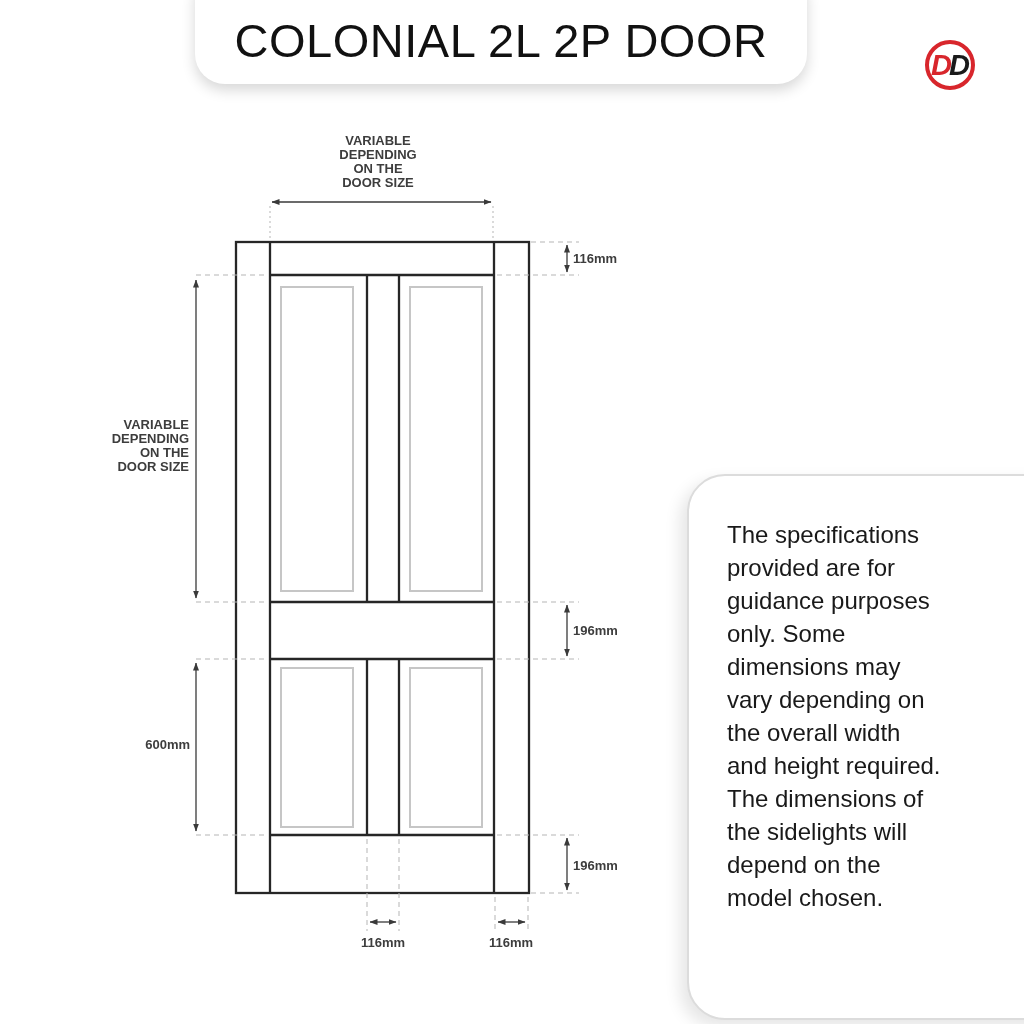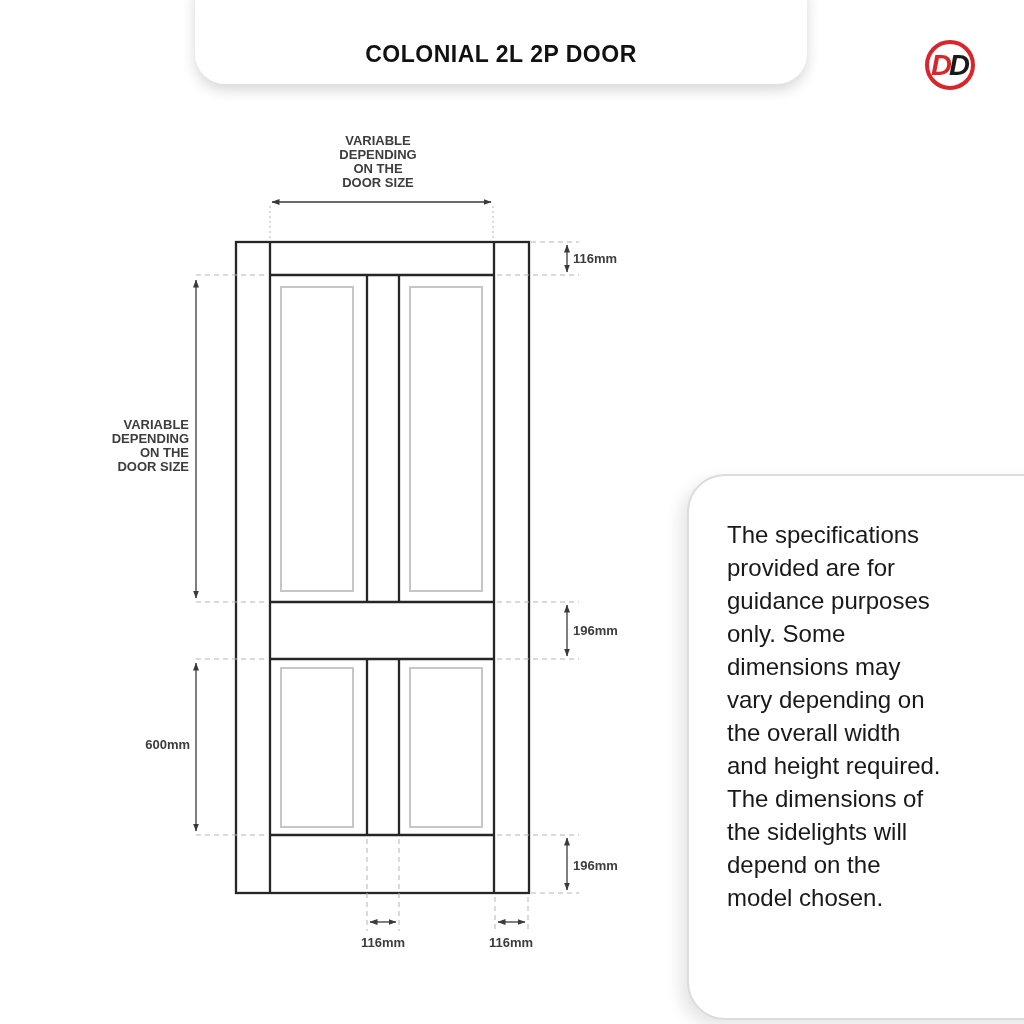--- a/index.html
+++ b/index.html
@@ -21,22 +21,22 @@
     border-radius: 30px;
     box-shadow: 0 6px 14px rgba(0,0,0,0.16);
     display: flex;
     align-items: flex-end;
     justify-content: center;
     box-sizing: border-box;
     padding-bottom: 16px;
   }
   .title-box h1 {
     margin: 0;
-    font-size: 23px;
-    font-weight: bold;
+    font-size: 47px;
+    font-weight: normal;
     color: #111111;
     letter-spacing: 0.5px;
     white-space: nowrap;
   }
 
   
   .dd-logo {
     position: absolute;
     left: 925px; top: 40px;
     width: 50px; height: 50px;

